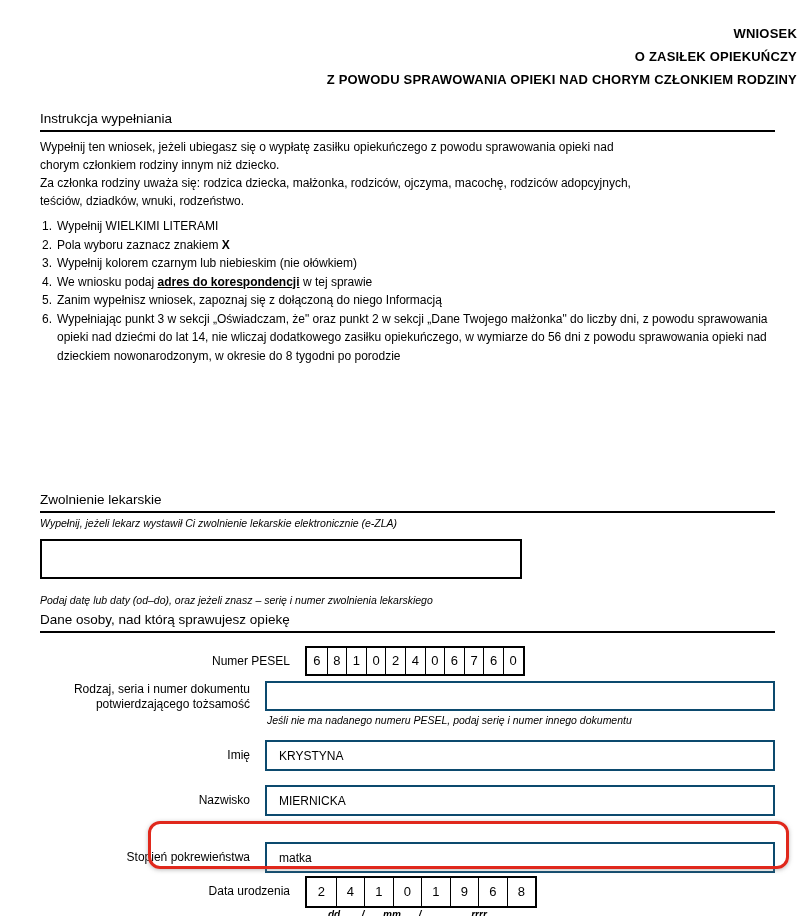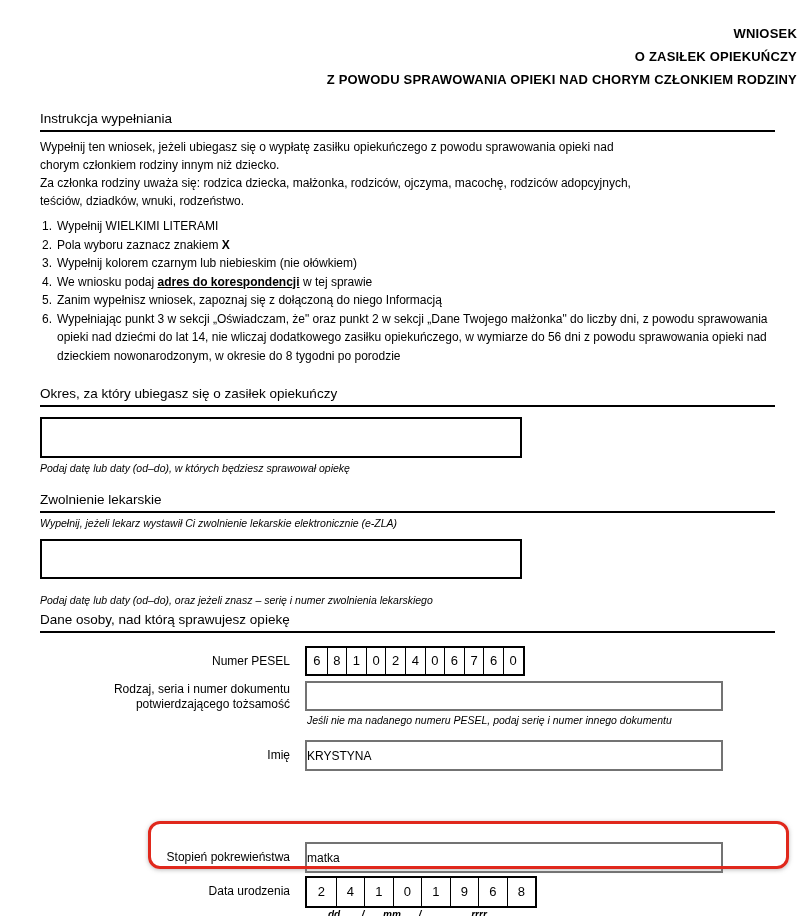--- a/index.html
+++ b/index.html
@@ -31,22 +31,22 @@
   .row.top-align { align-items:flex-start; }
   .lbl { width:250px; text-align:right; font-size:12px; line-height:15px; }
   .fld { margin-left:15px; }
 
   .cells { display:inline-flex; border:2px solid #000; background:#fff; }
   .cell { width:19.6px; height:26px; line-height:26px; text-align:center; font-size:13px;
           border-left:1px solid #000; }
   .cell:first-child { border-left:none; }
   .cells.date .cell { width:28.5px; height:28px; line-height:28px; }
 
-  .inputbox { width:418px; height:31px; border:2px solid #737373; background:#fff;
-              display:flex; align-items:center; padding-left:0; font-size:12px; }
+  .inputbox { width:510px; height:31px; border:2px solid #0c4a6e; background:#fff;
+              display:flex; align-items:center; padding-left:12px; font-size:12px; }
   .fld .hint { margin-left:2px; margin-top:3px; }
 
   .date-sub { position:relative; width:232px; height:13px; margin-top:1px;
               font-size:10px; font-style:italic; font-weight:bold; }
   .date-sub span { position:absolute; top:0; text-align:center; }
   .ds-dd   { left:0;   width:58px; }
   .ds-s1   { left:51px;  width:14px; }
   .ds-mm   { left:58px;  width:58px; }
   .ds-s2   { left:108px; width:14px; }
   .ds-rrrr { left:116px; width:116px; }
@@ -96,25 +96,20 @@
         <span class="num">5.</span>
         <span>Zanim wypełnisz wniosek, zapoznaj się z dołączoną do niego Informacją</span>
       </li>
       <li>
         <span class="num">6.</span>
         <span>Wypełniając punkt 3 w sekcji „Oświadczam, że" oraz punkt 2 w sekcji „Dane Twojego małżonka" do liczby dni, z powodu sprawowania opieki nad dziećmi do lat 14, nie wliczaj dodatkowego zasiłku opiekuńczego, w wymiarze do 56 dni z powodu sprawowania opieki nad dzieckiem nowonarodzonym, w okresie do 8 tygodni po porodzie</span>
       </li>
     </ul>
   </div>
 
-  <div class="sec" style="top:386px">
-    <h2>Okres, za który ubiegasz się o zasiłek opiekuńczy</h2>
-    <div class="bigbox"></div>
-    <div class="hint">Podaj datę lub daty (od–do), w których będziesz sprawował opiekę</div>
-  </div>
 
   <div class="sec" style="top:492px">
     <h2>Zwolnienie lekarskie</h2>
     <div class="hint">Wypełnij, jeżeli lekarz wystawił Ci zwolnienie lekarskie elektronicznie (e-ZLA)</div>
     <div class="bigbox" style="margin-top:9px;height:40px"></div>
     <div class="hint" style="margin-top:15px">Podaj datę lub daty (od–do), oraz jeżeli znasz – serię i numer zwolnienia lekarskiego</div>
   </div>
 
   <div class="sec dane" style="top:612px">
     <h2>Dane osoby, nad którą sprawujesz opiekę</h2>
@@ -149,20 +144,26 @@
       </div>
     </div>
 
     <div class="row" style="top:128px">
       <div class="lbl">Imię</div>
       <div class="fld">
         <div class="inputbox">KRYSTYNA</div>
       </div>
     </div>
 
+    <div class="row" style="top:173px">
+      <div class="lbl">Nazwisko</div>
+      <div class="fld">
+        <div class="inputbox">MIERNICKA</div>
+      </div>
+    </div>
 
     <div class="row" style="top:230px">
       <div class="lbl">Stopień pokrewieństwa</div>
       <div class="fld">
         <div class="inputbox">matka</div>
       </div>
     </div>
 
     <div class="row top-align" style="top:264px">
       <div class="lbl" style="margin-top:8px">Data urodzenia</div>

